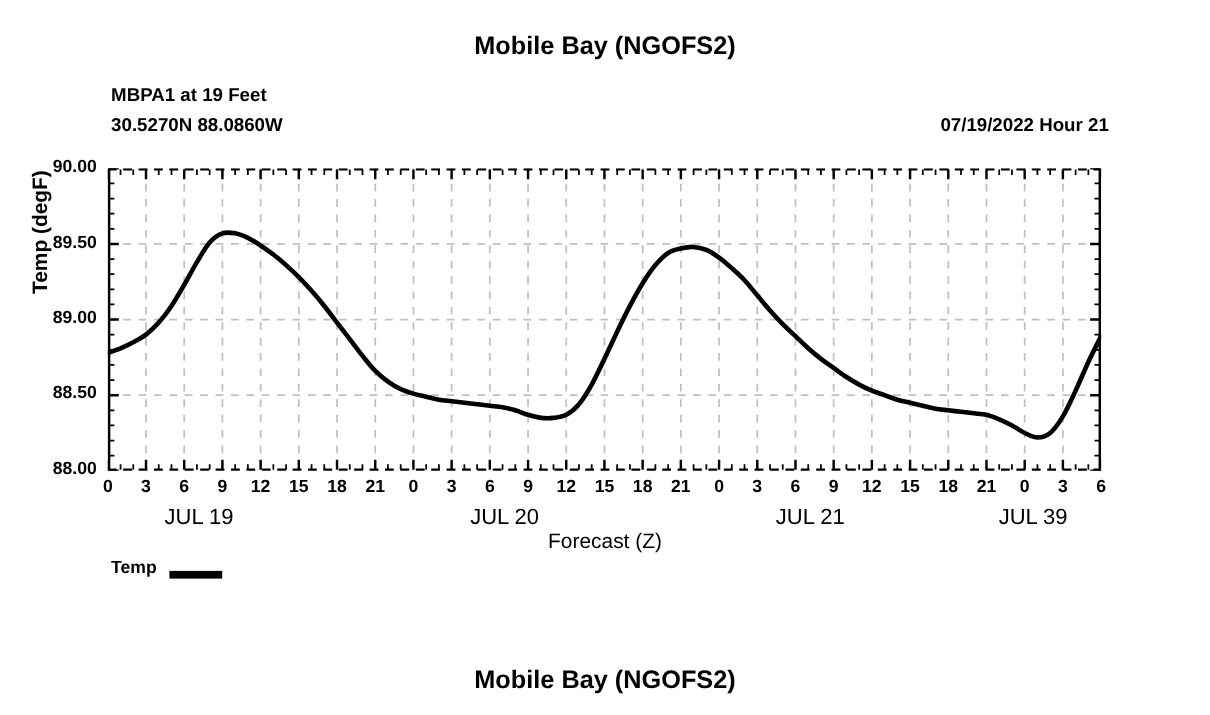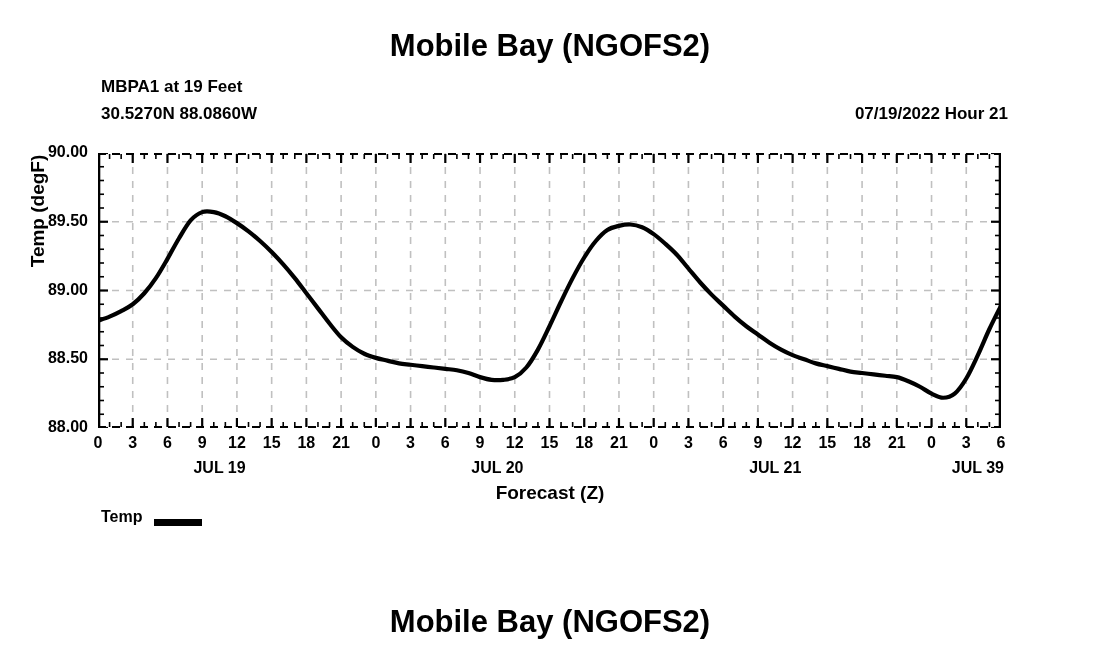--- a/index.html
+++ b/index.html
@@ -21,21 +21,21 @@
     height: 650px;
   }
 
   .abs { position: absolute; }
 
   
   .main-title {
     left: 0;
     width: 1100px;
     text-align: center;
-    font-size: 31px;
+    font-size: 23px;
     font-weight: bold;
     letter-spacing: 0px;
   }
   #title-top { top: 28px; }
   #title-bottom { top: 604px; }
 
   
   .hdr-text {
     font-size: 17px;
     font-weight: bold;
@@ -83,32 +83,32 @@
 
   
   .xlabel {
     font-size: 16px;
     font-weight: bold;
     text-align: center;
     width: 40px;
     white-space: nowrap;
   }
   .daylabel {
-    font-size: 16px;
-    font-weight: bold;
-    text-align: center;
+    font-size: 20px;
+    font-weight: normal;
+    text-align: left;
     width: 140px;
     white-space: nowrap;
   }
   #x-axis-title {
     left: 0; width: 1100px;
     top: 482px;
     text-align: center;
     font-size: 19px;
-    font-weight: bold;
+    font-weight: normal;
   }
 
   
   #legend {
     left: 101px;
     top: 508px;
     display: flex;
     align-items: flex-end;
     gap: 12px;
   }

